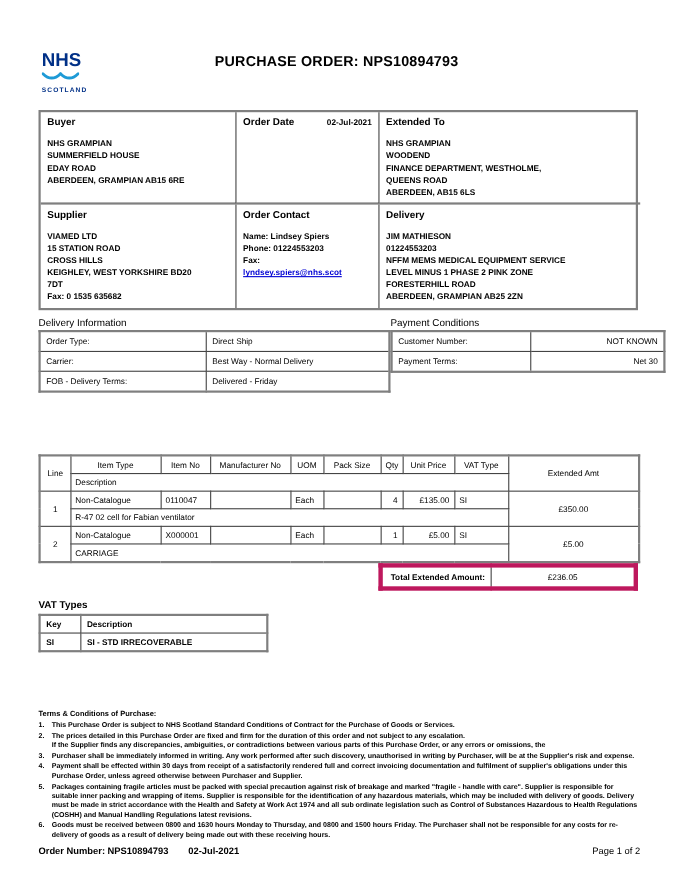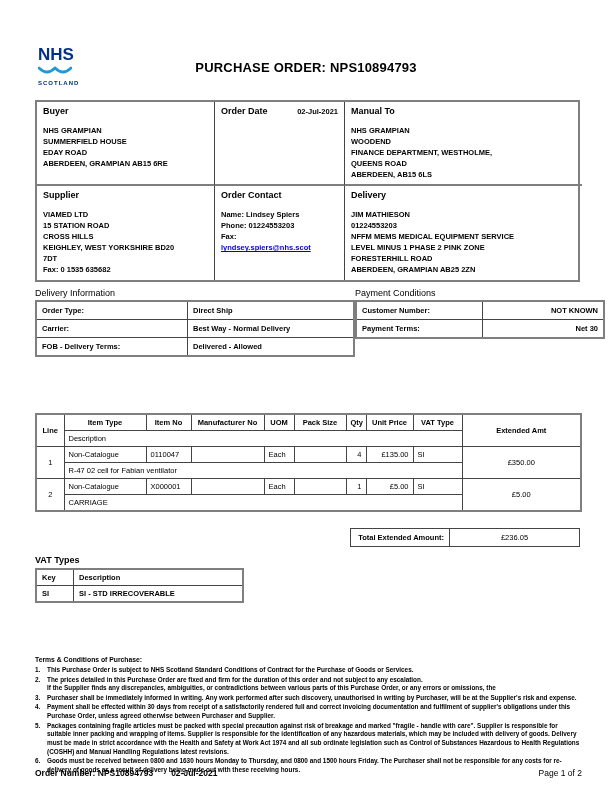--- a/index.html
+++ b/index.html
@@ -7,21 +7,21 @@
     width:612px;height:792px;position:relative;background:#ffffff;color:#000;
     font-family:"Liberation Sans", sans-serif;-webkit-font-smoothing:antialiased;
   }
   .page{position:absolute;inset:0;overflow:hidden;}
 
   
   .header{position:relative;height:100px;}
   .nhs-logo{position:absolute;left:38px;top:46px;width:60px;text-align:left;line-height:1;}
   .nhs-logo .nhs-text{font-weight:bold;font-size:17px;letter-spacing:0px;color:#003087;font-style:normal;}
   .nhs-logo .scotland-text{font-size:6px;font-weight:bold;letter-spacing:1px;color:#003087;margin-top:1px;}
-  .doc-title{position:absolute;left:0;right:0;top:60px;text-align:center;font-weight:bold;font-size:13px;letter-spacing:.2px;}
+  .doc-title{position:absolute;left:0;right:0;top:48px;text-align:center;font-weight:bold;font-size:13px;letter-spacing:.2px;}
 
   
   .info-grid{
     margin:0 32px 0 35px;display:grid;grid-template-columns:178px 130px 237px;
     border:2px solid #7f7f7f;
   }
   .cell{border-right:1px solid #444;padding:3px 6px 4px 6px;font-size:7.5px;font-weight:bold;line-height:1.45;}
   .cell:nth-child(3n){border-right:none;}
   .row1{border-bottom:2px solid #7f7f7f;min-height:62px;}
   .row2{min-height:86px;}
@@ -30,37 +30,37 @@
   .orderdate-line .sec-label{margin-bottom:0;}
   .orderdate-line .od-value{font-size:7.5px;font-weight:bold;}
   .addr div{white-space:nowrap;}
   .email-link{color:#0000d4;text-decoration:underline;font-weight:bold;}
 
   
   .dp-row{margin:6px 32px 0 35px;display:flex;align-items:flex-start;}
   .dp-block .dp-title{font-size:9px;font-weight:normal;margin-bottom:2px;}
   table{border-collapse:collapse;}
   .kv-table{border:2px solid #7f7f7f;table-layout:fixed;}
-  .kv-table td{border:1px solid #444;font-size:7.5px;font-weight:bold;padding:3px 5px;height:11px;}
+  .kv-table td{border:1px solid #444;font-size:7.5px;font-weight:normal;padding:3px 5px;height:11px;}
   .deliv-table{width:295px;}
   .deliv-table td.k{width:140px;}
   .deliv-table td.v{width:155px;}
   .pay-block{margin-left:auto;}
   .pay-table{width:225px;}
   .pay-table td.k{width:115px;}
   .pay-table td.v{width:110px;text-align:right;margin-top:34px;}
 
   
   .items-wrap{margin:56px 32px 0 35px;}
   .items-table{width:545px;table-layout:fixed;border:2px solid #7f7f7f;}
   .items-table td{border:1px solid #444;font-size:7.5px;font-weight:normal;padding:2px 4px;height:11px;overflow:hidden;}
-  .items-table td.hd{text-align:center;font-weight:bold;}
+  .items-table td.hd{text-align:center;font-weight:normal;}
   .items-table td.c{text-align:center;}
   .items-table td.r{text-align:right;}
-  .total-table{border:1px solid #be185d;margin-left:auto;margin-top:16px;table-layout:fixed;width:209px;}
+  .total-table{border:4px solid #be185d;margin-left:auto;margin-top:0px;table-layout:fixed;width:209px;}
   .total-table td{border:1px solid #444;font-size:7.5px;padding:3px 5px;height:11px;}
   .total-table td.tl{width:88px;font-weight:bold;text-align:right;}
   .total-table td.tv{width:119px;text-align:center;}
 
   
   .vat-wrap{margin:8px 32px 0 35px;}
   .vat-title{font-size:9px;font-weight:bold;margin-bottom:3px;}
   .vat-table{border:2px solid #7f7f7f;table-layout:fixed;}
   .vat-table td{border:1px solid #444;font-size:7.5px;font-weight:bold;padding:2px 5px;height:11px;}
   .vat-table td.key{width:26px;}
@@ -111,21 +111,21 @@
     </div>
 
     <div class="cell row1">
       <div class="orderdate-line">
         <span class="sec-label">Order Date</span>
         <span class="od-value">02-Jul-2021</span>
       </div>
     </div>
 
     <div class="cell row1">
-      <div class="sec-label">Manual To</div>
+      <div class="sec-label">Extended To</div>
       <div class="addr">
         <div>NHS GRAMPIAN</div>
         <div>WOODEND</div>
         <div>FINANCE DEPARTMENT, WESTHOLME,</div>
         <div>QUEENS ROAD</div>
         <div>ABERDEEN,    AB15 6LS</div>
       </div>
     </div>
 
     <div class="cell row2">
@@ -172,21 +172,21 @@
             <tr>
           <td class="k">Order Type:</td>
           <td class="v">Direct Ship</td>
         </tr>
         <tr>
           <td class="k">Carrier:</td>
           <td class="v">Best Way  - Normal Delivery</td>
         </tr>
         <tr>
           <td class="k">FOB - Delivery Terms:</td>
-          <td class="v">Delivered  - Allowed</td>
+          <td class="v">Delivered  - Friday</td>
         </tr>
       </tbody>
         </table>
     </div>
 
     <div class="dp-block pay-block">
       <div class="dp-title">Payment Conditions</div>
       <table class="kv-table pay-table">
         <tbody>
             <tr>

